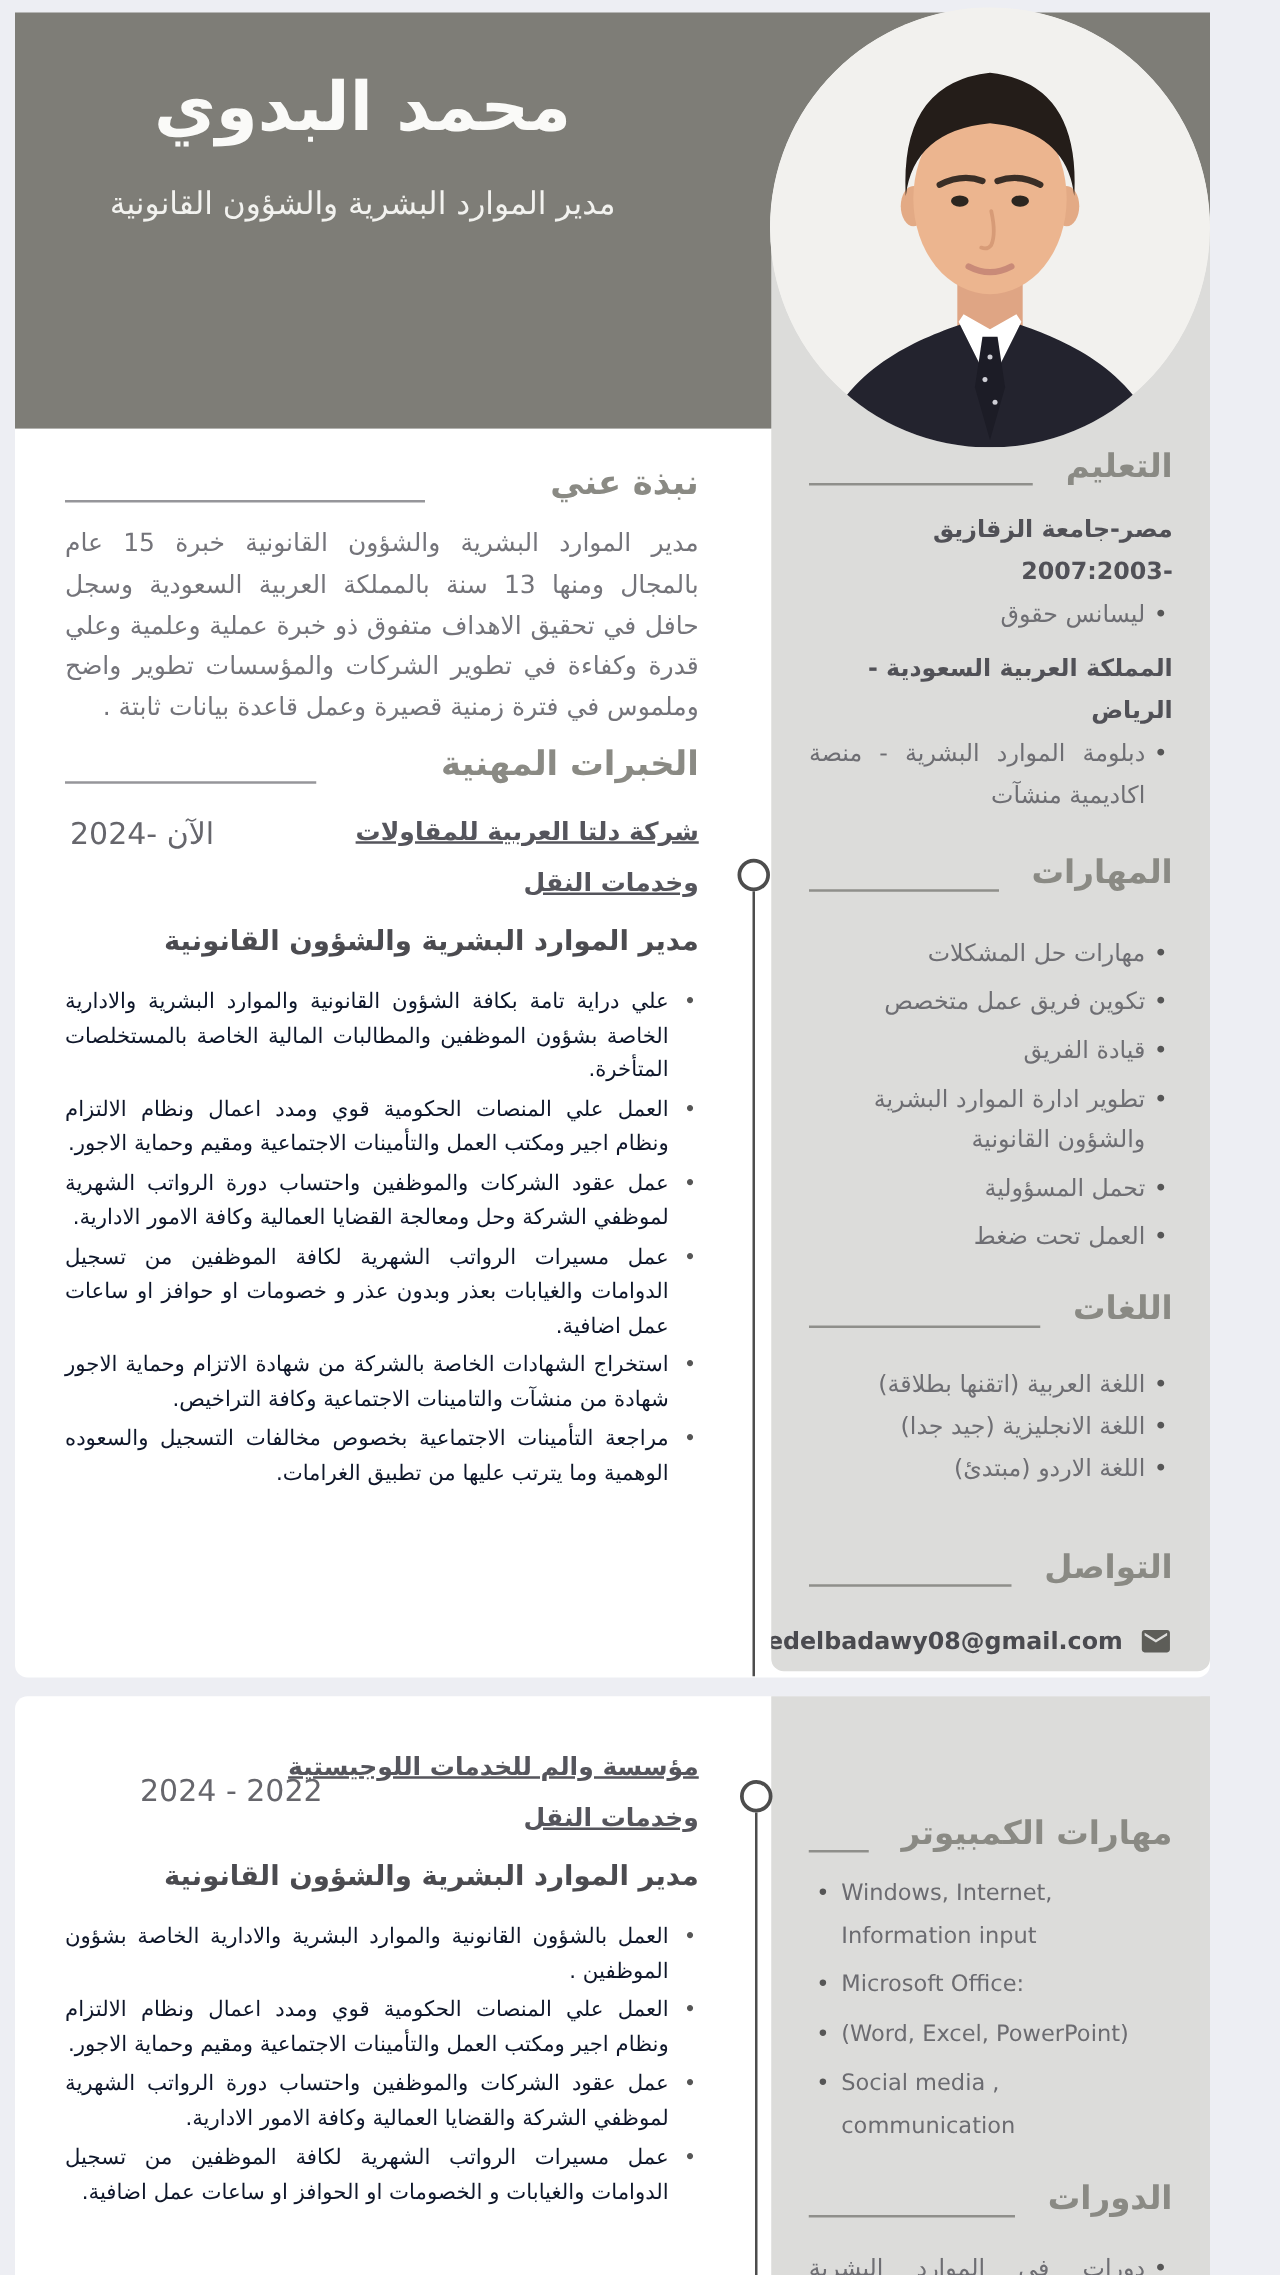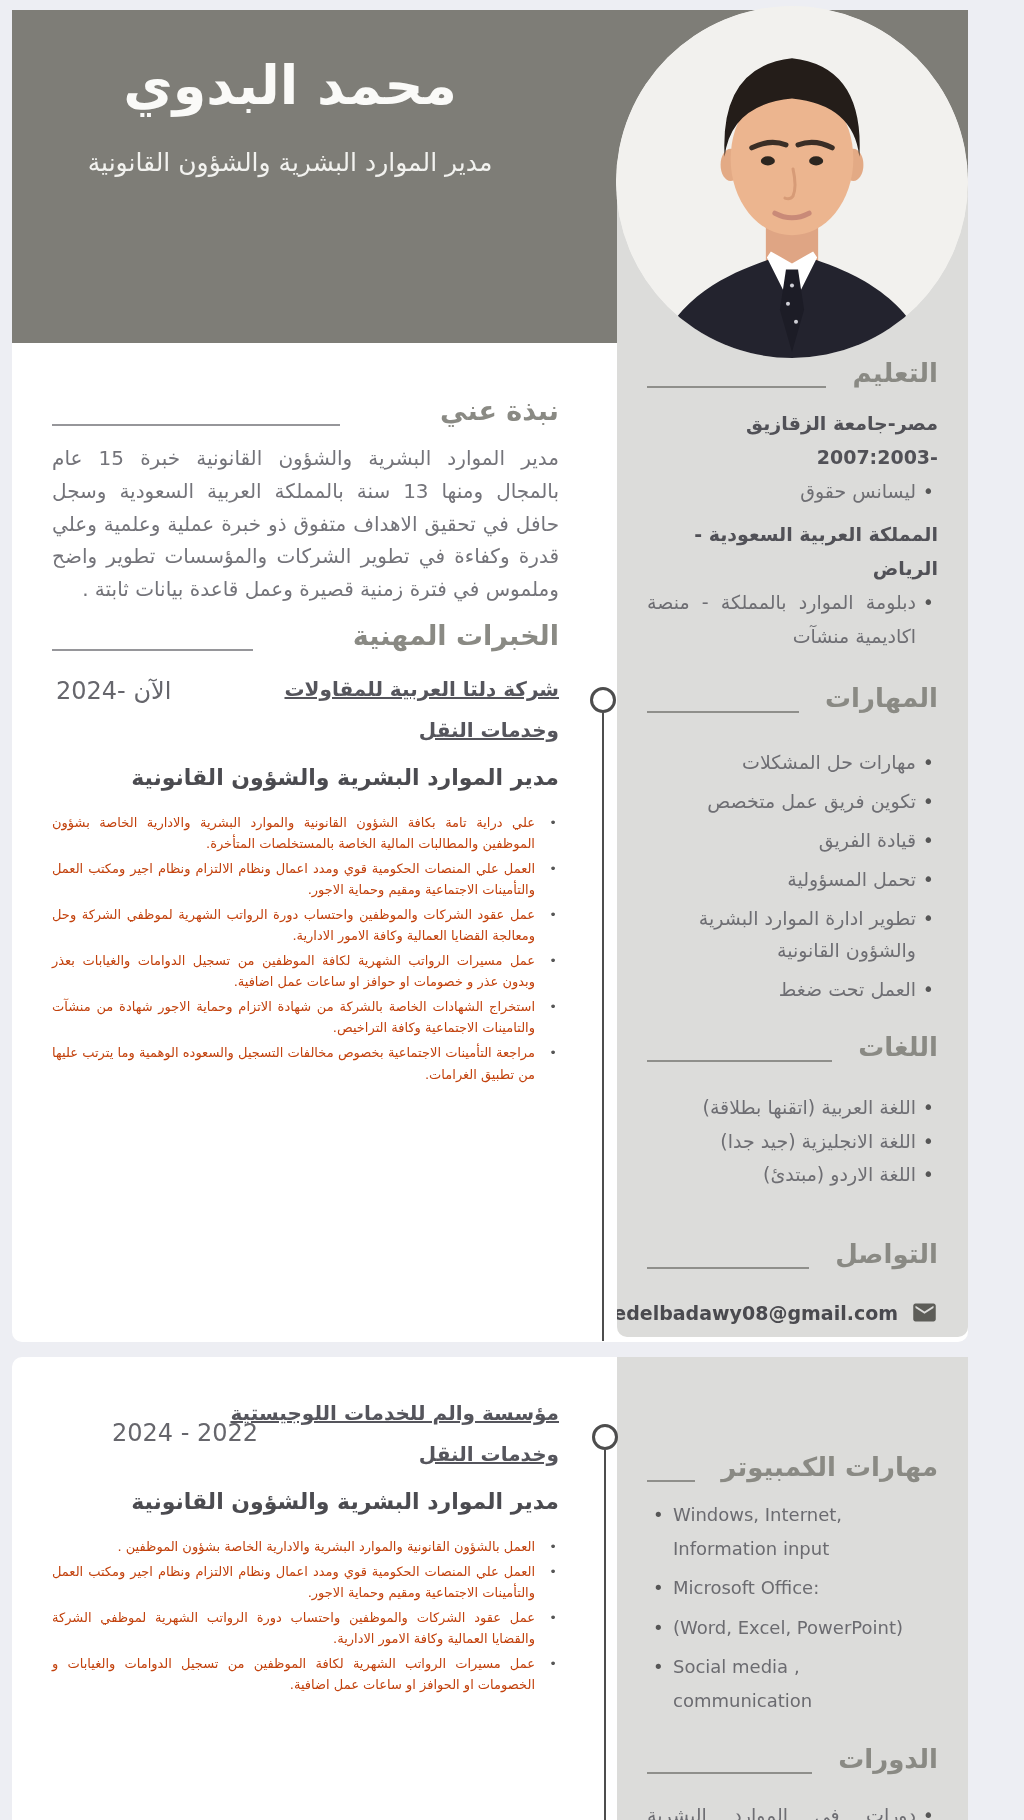--- a/index.html
+++ b/index.html
@@ -32,28 +32,28 @@
   .tl-line.l1{left:602px;top:713px;height:628px;}
   .tl-circle.c2{left:592px;top:1424px;}
   .tl-line.l2{left:604px;top:1450px;height:370px;}
   
   .sec-head{display:flex;align-items:flex-end;}
   .sec-title{font-size:27px;font-weight:bold;color:#8a8a84;white-space:nowrap;}
   .sec-line{flex:1;height:2px;background:#96969a;margin-right:100px;}
   .side .sec-line{margin-right:26px;background:#8f8f8b;}
   
   .main{position:absolute;left:12px;width:593px;box-sizing:border-box;z-index:4;color:#74747a;}
-  .main1{top:343px;height:999px;padding:52px 46px 0 40px;overflow:hidden;}
+  .main1{top:343px;height:999px;padding:28px 46px 0 40px;overflow:hidden;}
   .main2{top:1357px;height:463px;padding:36px 46px 0 40px;overflow:hidden;}
   .about-text{margin-top:16px;font-size:20px;line-height:1.64;text-align:justify;color:#74747a;}
   .job-head{position:relative;margin-top:18px;}
   .company{font-size:20px;font-weight:bold;color:#55555c;text-decoration:underline;line-height:2.05;}
   .job-date{position:absolute;left:4px;top:8px;direction:ltr;font-size:24px;color:#66666c;font-weight:normal;}
   .job-role{font-size:22px;font-weight:bold;color:#4b4b50;margin-top:14px;}
-  ul.bullets{margin:22px 0 0;padding:0;list-style:none;font-size:13px;line-height:1.62;color:#c2410c;}
+  ul.bullets{margin:22px 0 0;padding:0;list-style:none;font-size:17px;line-height:1.62;color:#0f172a;}
   ul.bullets li{position:relative;padding-right:24px;margin-bottom:4px;text-align:justify;}
   ul.bullets li::before{content:"•";position:absolute;right:2px;top:0;color:#565656;}
   
   .side{position:absolute;left:617px;width:351px;box-sizing:border-box;padding:0 30px;z-index:4;color:#6e6e73;}
   .side1{top:358px;height:979px;overflow:hidden;}
   .side2{top:1357px;height:484px;overflow:hidden;}
   .side .sec-title{font-size:26px;}
   .edu-list{margin-top:18px;font-size:19px;}
   .edu-line{line-height:1.8;}
   .edu-line.org{font-weight:bold;color:#515157;margin-top:8px;}
@@ -155,34 +155,34 @@
 <div class="side side1">
   <div class="sec-head">
     <span class="sec-title">التعليم</span>
     <span class="sec-line"></span>
   </div>
   <div class="edu-list">
 
   <div class="edu-line org">مصر-جامعة الزقازيق -2007:2003</div>
       <div class="edu-line bullet">ليسانس حقوق</div>
       <div class="edu-line org">المملكة العربية السعودية - الرياض</div>
-      <div class="edu-line bullet">دبلومة الموارد بالمملكة - منصة اكاديمية منشآت</div>
+      <div class="edu-line bullet">دبلومة الموارد البشرية - منصة اكاديمية منشآت</div>
     </div>
 
   <div class="sec-head skills-head">
     <span class="sec-title">المهارات</span>
     <span class="sec-line"></span>
   </div>
   <ul class="side-list">
 
   <li>مهارات حل المشكلات</li>
       <li>تكوين فريق عمل متخصص</li>
       <li>قيادة الفريق</li>
+      <li>تطوير ادارة الموارد البشرية والشؤون القانونية</li>
       <li>تحمل المسؤولية</li>
-      <li>تطوير ادارة الموارد البشرية والشؤون القانونية</li>
       <li>العمل تحت ضغط</li>
     </ul>
 
   <div class="sec-head lang-head">
     <span class="sec-title">اللغات</span>
     <span class="sec-line"></span>
   </div>
   <ul class="side-list lang-list">
 
   <li>اللغة العربية  (اتقنها بطلاقة)</li>

